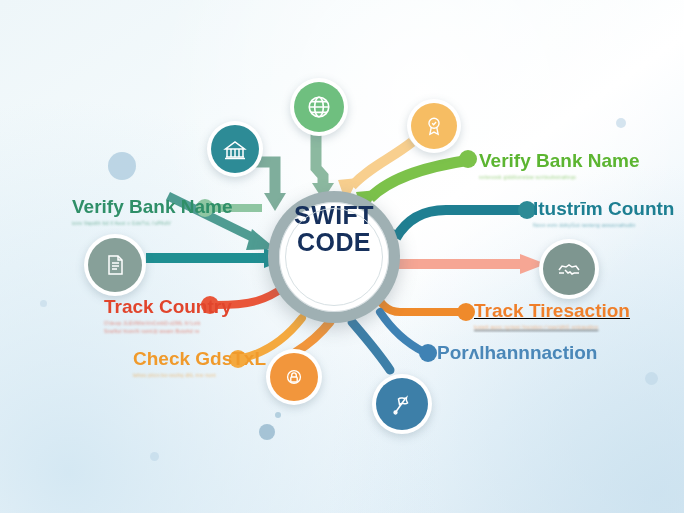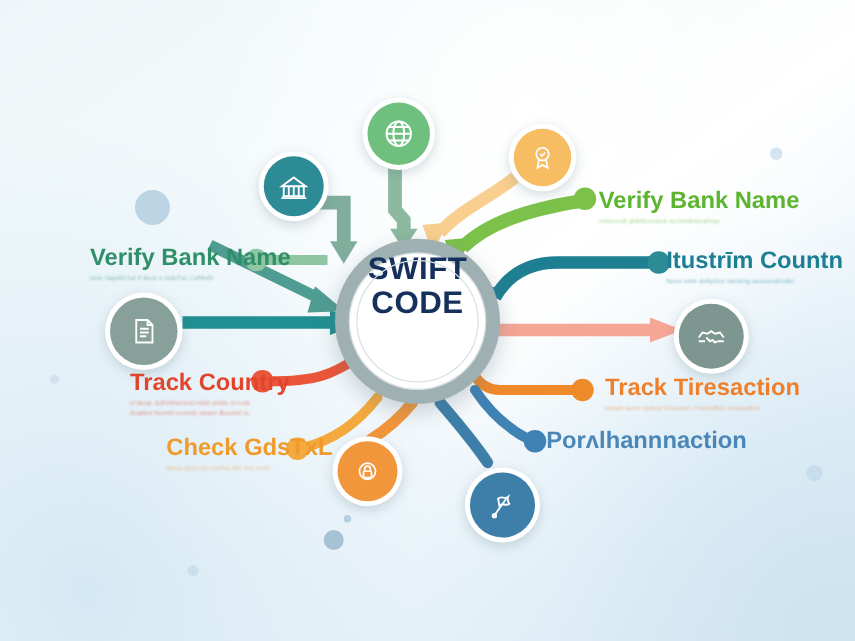--- a/index.html
+++ b/index.html
@@ -314,21 +314,21 @@
           <div>Noxn evm dobyGut ranteng assocnahudin</div>
         </div>
       </div>
       <div class="label" style="left: 104px; top: 297px;">
         <div class="label-title" style="color: rgb(225, 69, 44);">Track Country</div>
         <div class="label-sub" style="color: rgb(225, 69, 44);">
           <div>O'deop JLEVMimVnCmbD-dJML fn'Lvik</div>
           <div>SnaNul hiomN nomUji weam Butohd re</div>
         </div>
       </div>
-      <div class="label" style="left: 484px; top: 301px;">
+      <div class="label" style="left: 474px; top: 301px; text-decoration: underline;">
         <div class="label-title" style="color: rgb(239, 127, 42);">Track Tiresaction</div>
         <div class="label-sub" style="color: rgb(239, 127, 42);">
           <div>lustelt aunx nyrtosi fmciolon r'nserIdhG enicaudino</div>
         </div>
       </div>
       <div class="label" style="left: 133px; top: 349px;">
         <div class="label-title" style="color: rgb(240, 154, 43);">Check GdsTxL</div>
         <div class="label-sub" style="color: rgb(240, 154, 43);">
           <div>lahou piicn.bo-sschq diiL rne nunt</div>
         </div>

